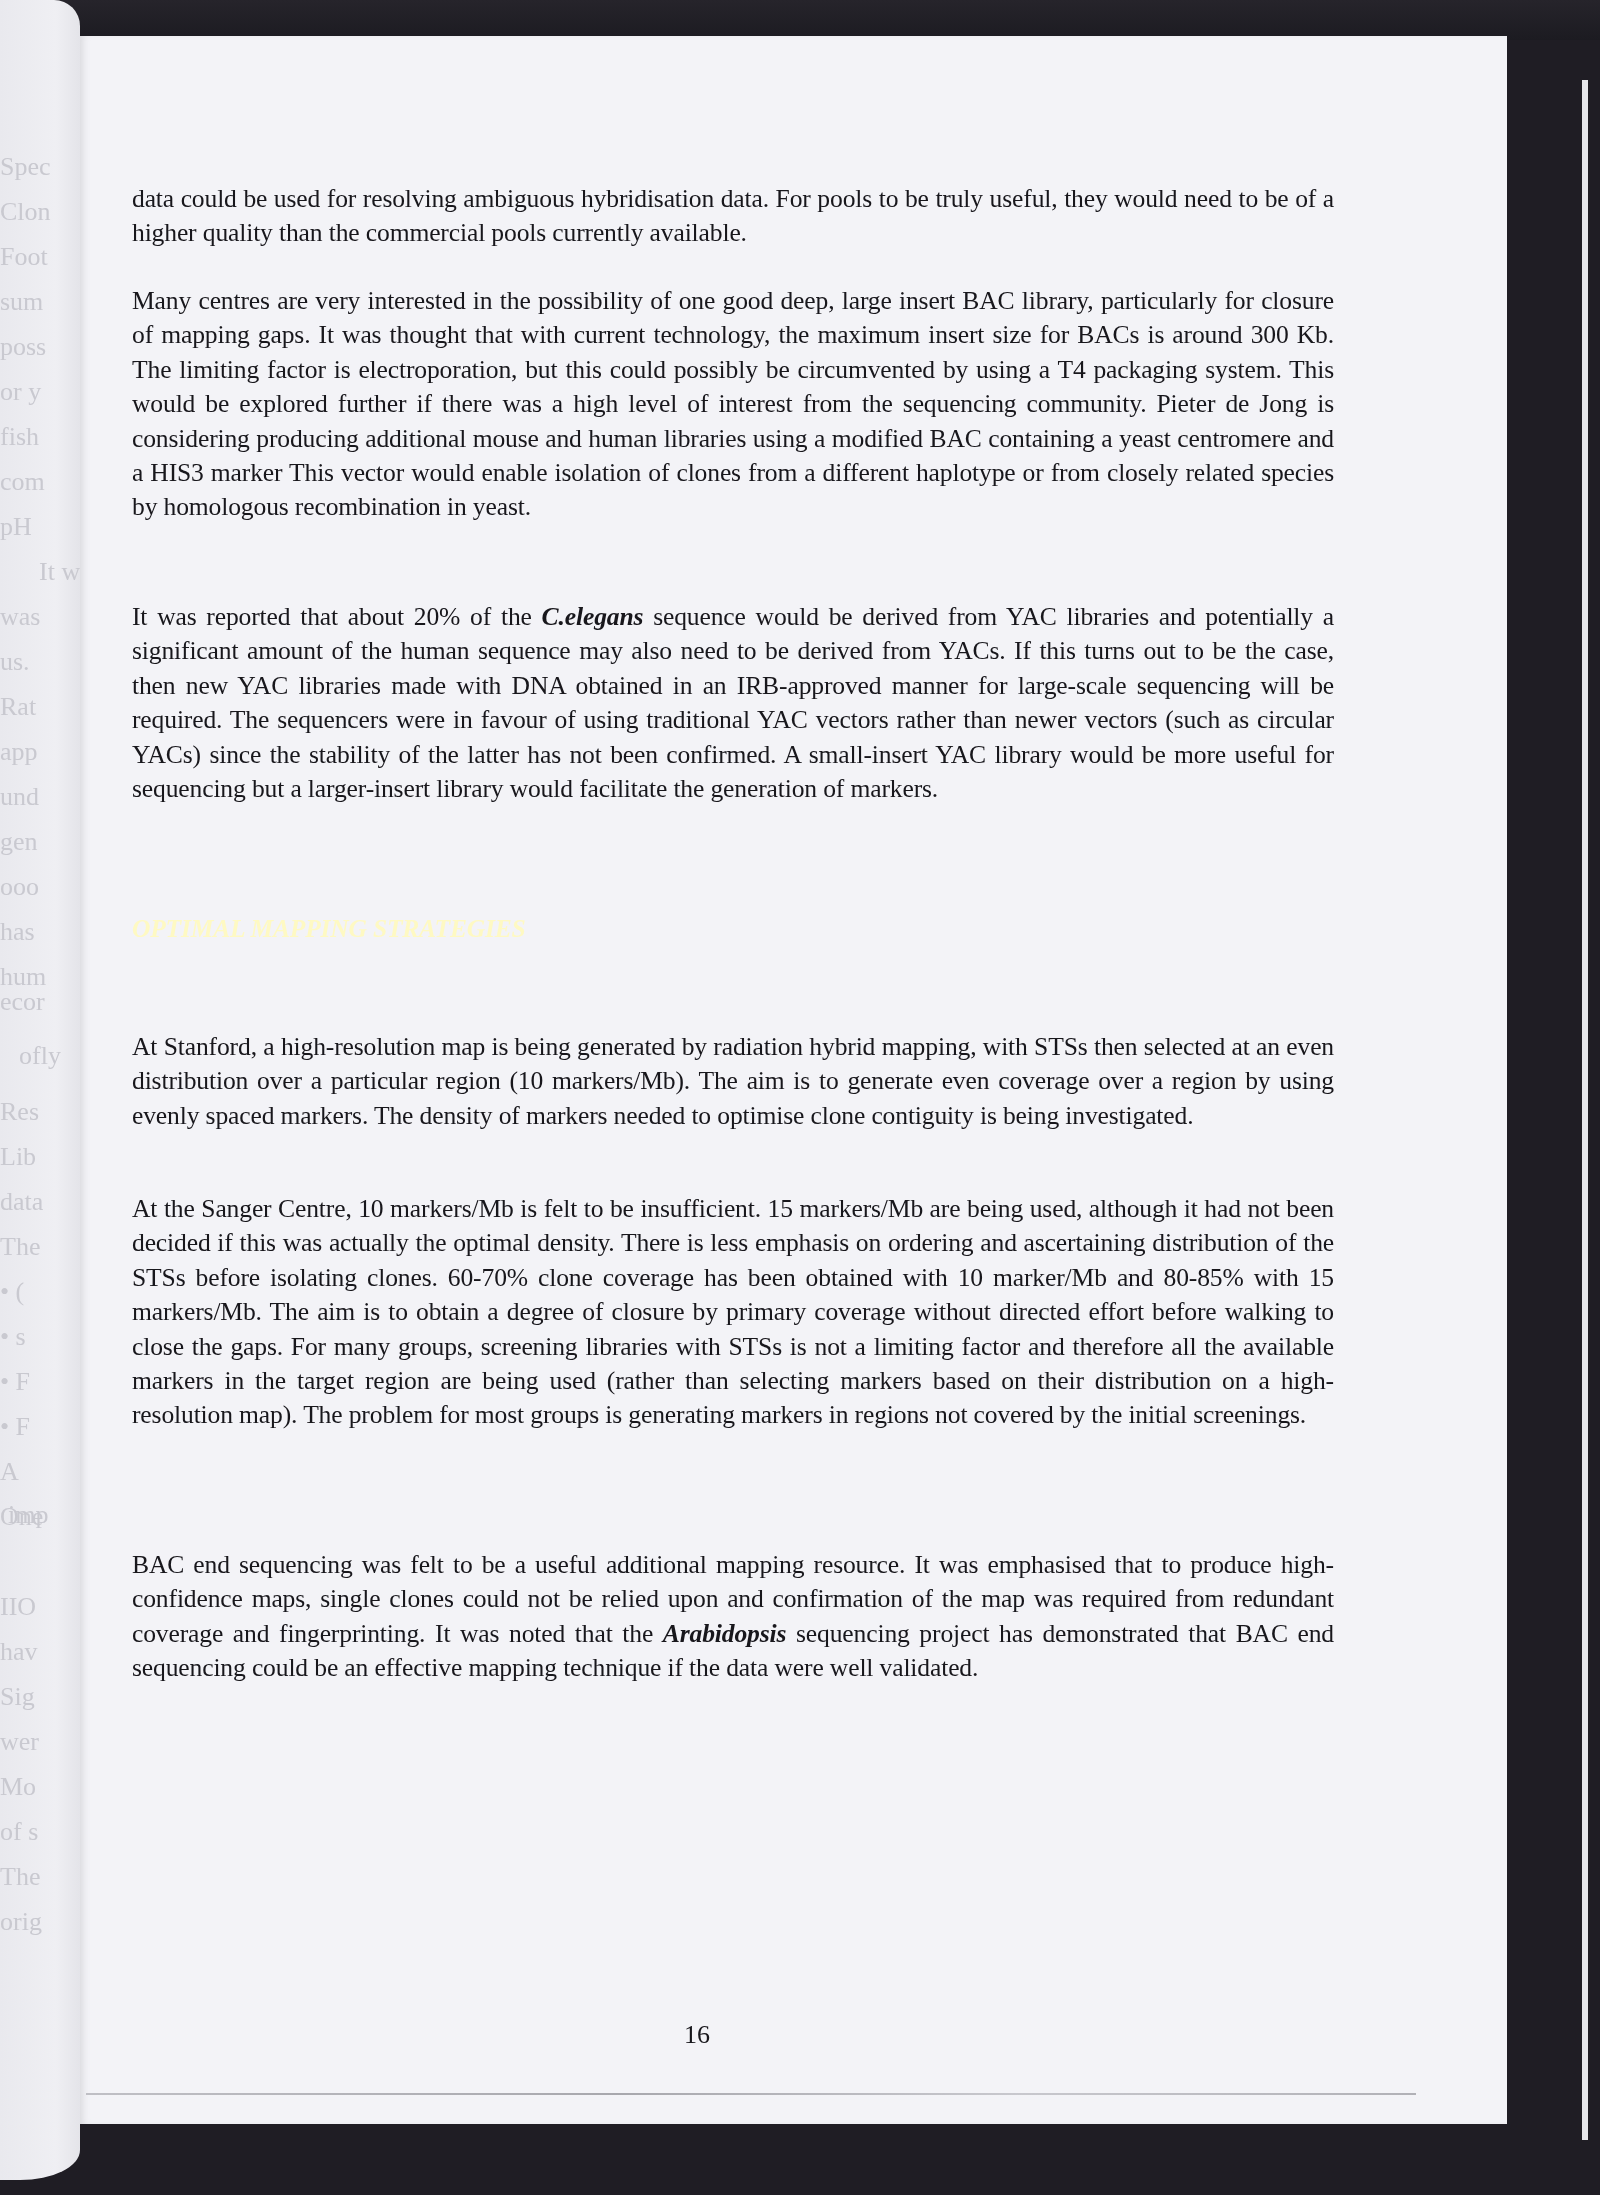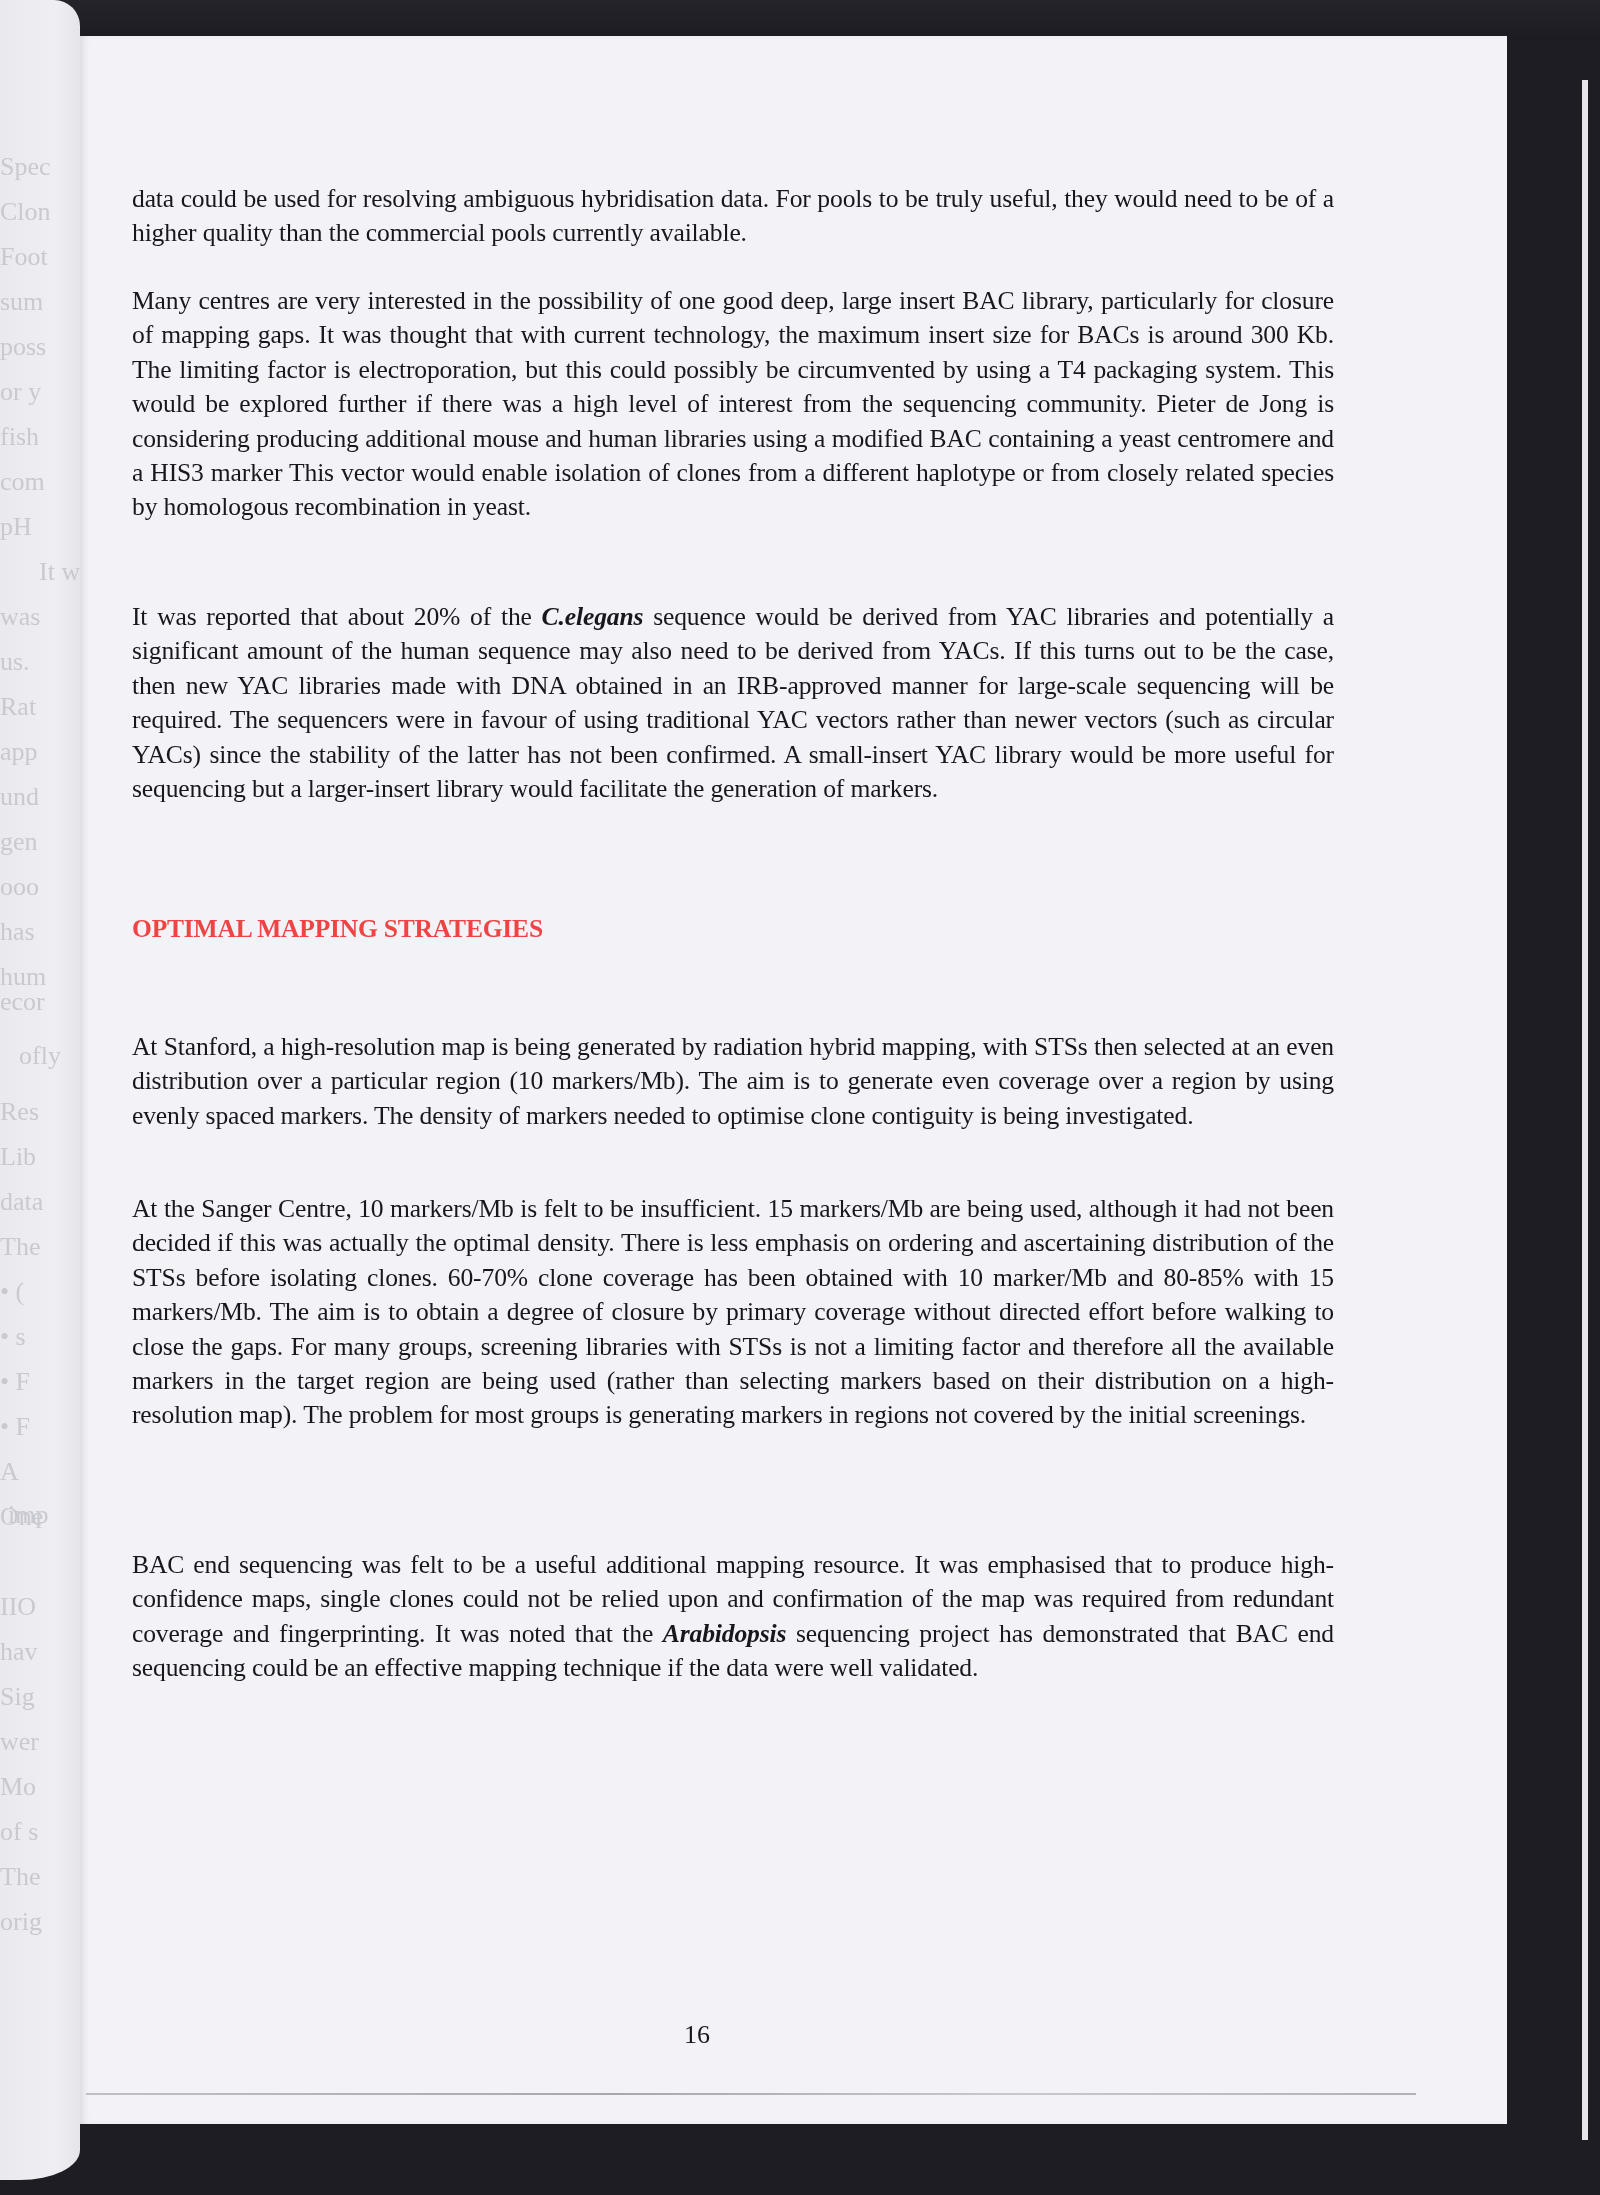--- a/index.html
+++ b/index.html
@@ -34,21 +34,21 @@
   }
   .text-block {
     position: absolute; left: 132px; width: 1202px;
     color: #18171c; font-size: 25.6px; line-height: 34.4px;
     text-align: justify; text-align-last: left;
     letter-spacing: -0.15px;
   }
   .text-block em { font-style: italic; font-weight: bold; }
   .heading {
     position: absolute; left: 132px; top: 914px;
-    font-size: 25.5px; font-weight: bold; color: #ef4444; letter-spacing: -0.2px;
+    font-size: 25.5px; font-weight: bold; color: #fef9c3; letter-spacing: -0.2px; font-style: italic;
   }
   .page-number {
     position: absolute; left: 684px; top: 2020px; font-size: 26px; color: #18171c;
   }
   .bottom-rule {
     position: absolute; left: 86px; top: 2093px; width: 1330px; height: 2px;
     background: linear-gradient(90deg, #b6b6bc, #9a9aa0 40%, #c0c0c6 70%, #a5a5ab);
     opacity: 0.85;
   }
 </style>

